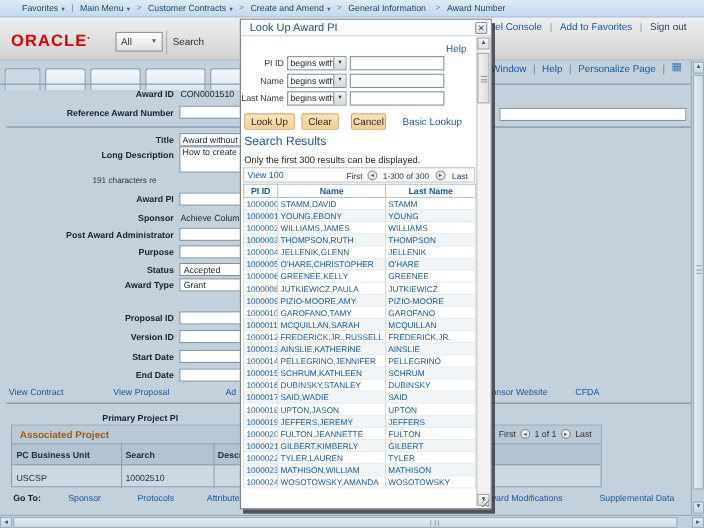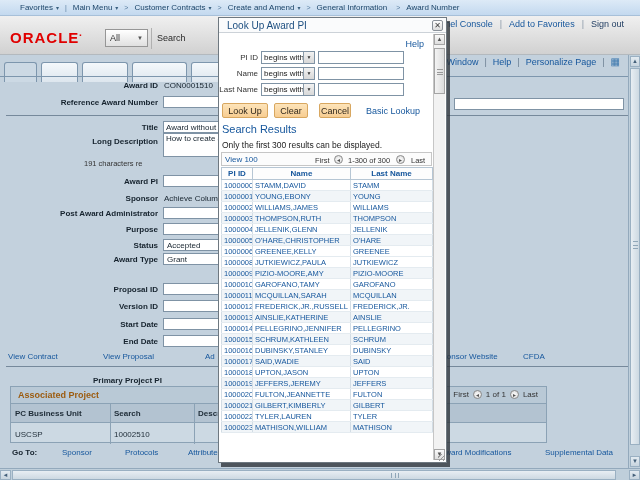--- a/index.html
+++ b/index.html
@@ -433,20 +433,25 @@
             <td>TYLER,LAUREN</td>
             <td>TYLER</td>
           </tr>
 
           <tr class="alt">
             <td>1000023</td>
             <td>MATHISON,WILLIAM</td>
             <td>MATHISON</td>
           </tr>
 
+          <tr>
+            <td>1000024</td>
+            <td>WOSOTOWSKY,AMANDA</td>
+            <td>WOSOTOWSKY</td>
+          </tr>
         </tbody>
     </table>
 
     <div class="mscroll">
       <div class="msb" style="top:0">▲</div>
       <div class="msthumb">
           <div class="msgrip"></div>
         </div>
       <div class="msb" style="bottom:0">▼</div>
     </div>

